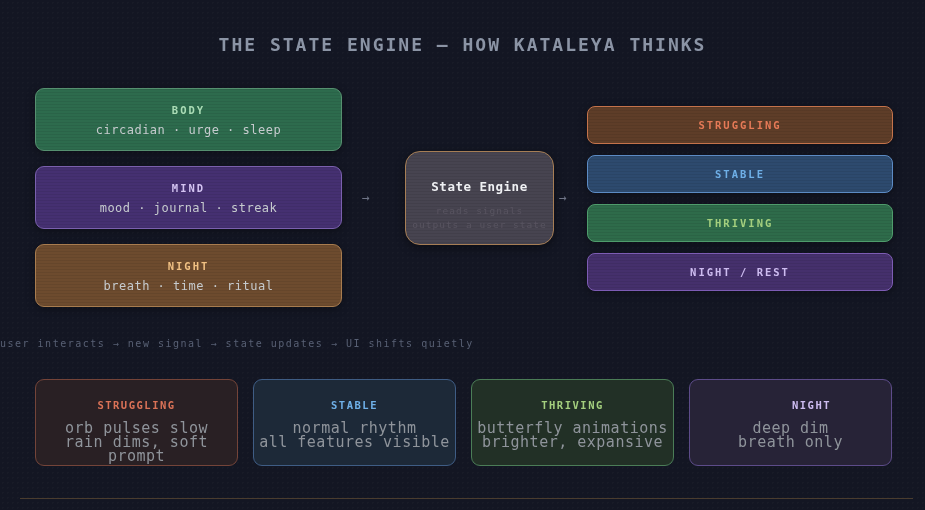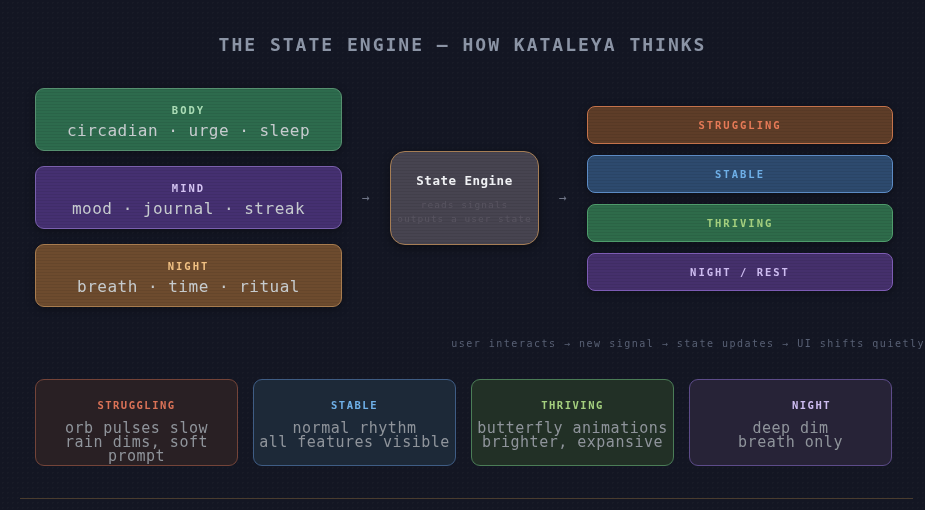--- a/index.html
+++ b/index.html
@@ -29,35 +29,35 @@
   .inputs-col {
     position:absolute; left:35px; top:88px; width:307px;
     display:flex; flex-direction:column; gap:15px;
   }
   .node {
     height:63px; border:1px solid; border-radius:9px;
     text-align:center; padding-top:15px;
     box-shadow:0 2px 8px rgba(0,0,0,0.35);
   }
   .node-title { font-size:10.5px; font-weight:bold; letter-spacing:2px; line-height:13px; }
-  .node-sub   { font-size:16px; color:#c6cbce; letter-spacing:0.5px; margin-top:7px; line-height:13px; }
+  .node-sub   { font-size:12px; color:#c6cbce; letter-spacing:0.5px; margin-top:7px; line-height:13px; }
 
   
   .arrow {
     position:absolute; width:24px; text-align:center;
     top:191px; color:#6e7486; font-size:13px; line-height:14px;
   }
   .arrow-1 { left:354px; }
   .arrow-2 { left:551px; }
 
   
   .engine {
-    position:absolute; left:390px; top:151px; width:149px; height:94px;
+    position:absolute; left:405px; top:151px; width:149px; height:94px;
     background-color:#474450; border:1px solid #a67e55; border-radius:15px;
-    text-align:center; padding-top:22px;
+    text-align:center; padding-top:28px;
     box-shadow:0 3px 10px rgba(0,0,0,0.4);
   }
   .engine-title { font-size:12.5px; font-weight:bold; letter-spacing:0.5px; color:#eff0f3; line-height:13px; }
   .engine-lines { margin-top:11px; }
   .engine-line  { font-size:9.5px; letter-spacing:1px; color:#585460; line-height:14px; }
 
   
   .states-col {
     position:absolute; left:587px; top:106px; width:306px;
     display:flex; flex-direction:column; gap:11px;
@@ -65,21 +65,21 @@
   .state-pill {
     height:38px; border:1px solid; border-radius:8px;
     display:flex; align-items:center; justify-content:center;
     font-size:10.5px; font-weight:bold; letter-spacing:2px;
     box-shadow:0 2px 8px rgba(0,0,0,0.35);
   }
 
   
   .caption {
     position:absolute; top:337px; left:0; width:100%;
-    text-align:right; color:#586074;
+    text-align:left; color:#586074;
     font-size:10px; letter-spacing:1.5px; line-height:13px;
   }
 
   
   .cards-row {
     position:absolute; left:35px; top:379px; width:857px;
     display:flex; gap:15px;
   }
   .card {
     flex:1; height:87px; border:1px solid; border-radius:9px;

